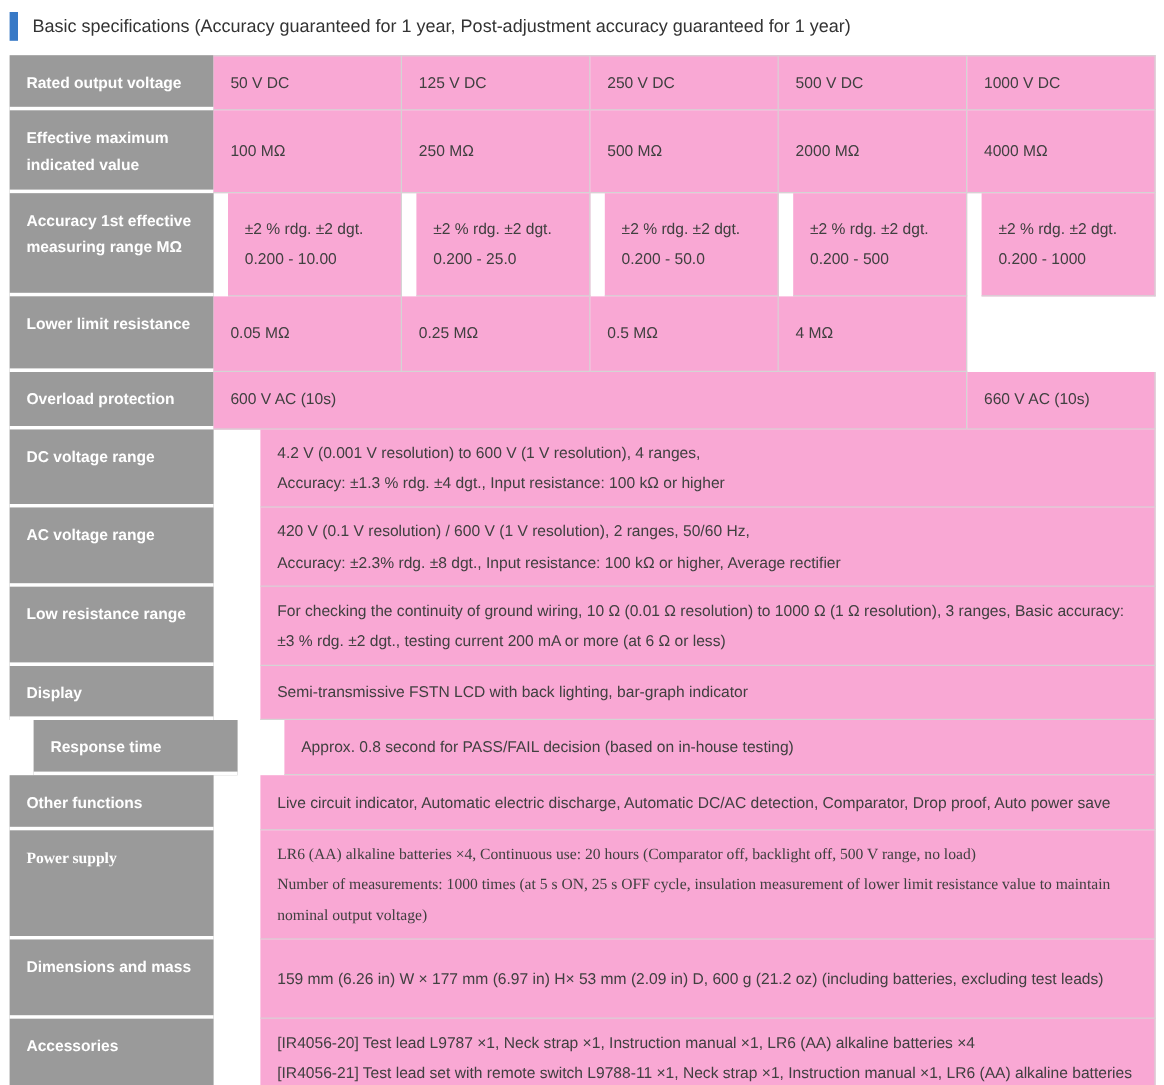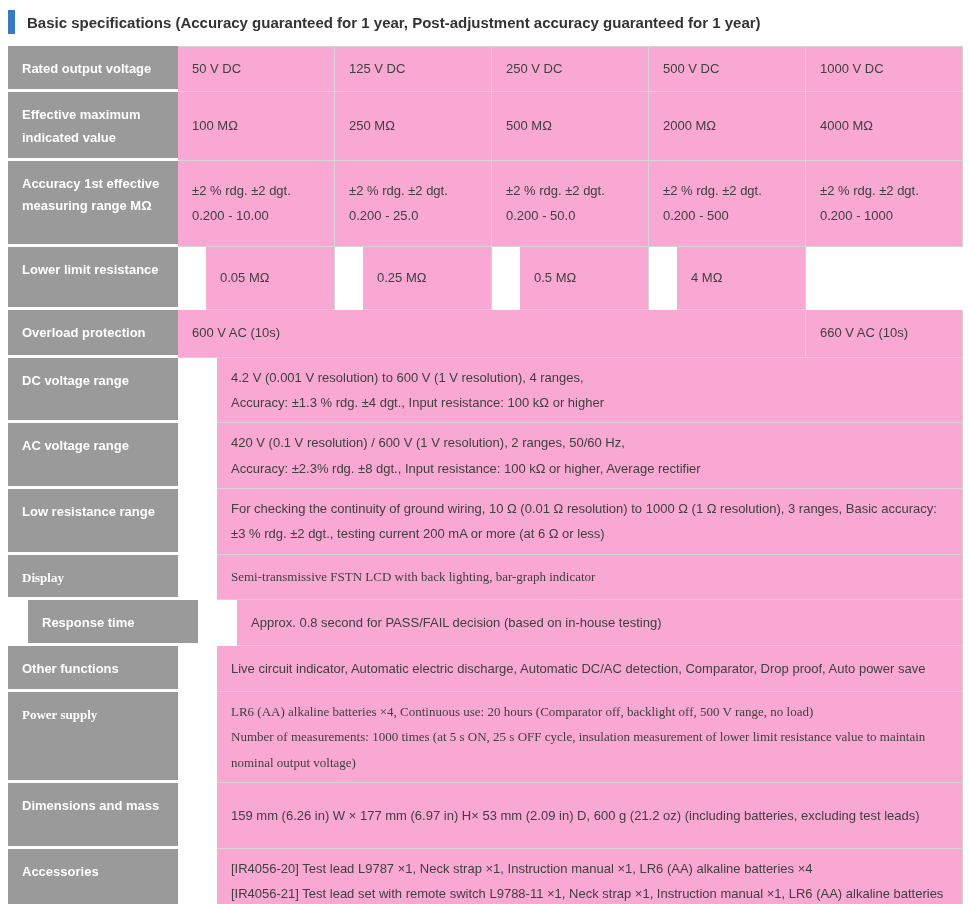--- a/index.html
+++ b/index.html
@@ -27,21 +27,21 @@
   }
   .accent-bar {
     width: 7px;
     height: 24px;
     background: var(--accent);
     flex: 0 0 auto;
   }
   .title {
     margin: 0 0 0 12px;
     font-size: 15px;
-    font-weight: bold;
+    font-weight: normal;
     color: var(--title-text);
   }
   .spec-table { width: 100%; }
   .row {
     display: grid;
     grid-template-columns: 170px repeat(5, 1fr);
   }
   .h {
     background: var(--hdr-bg);
     color: var(--hdr-text);
@@ -62,27 +62,27 @@
     padding: 7px 14px 7px 14px;
     display: flex;
     align-items: center;
     white-space: pre-line;
   }
   .row:first-child .d { border-top: 1px solid var(--border); }
   .span4 { grid-column: 2 / 6; }
   .full  { grid-column: 2 / 7; margin-left: 39px; }
   .r0  { min-height: 46px; }
   .r1  { min-height: 68px; }
-  .r2  { min-height: 86px; }
-  .r3  { min-height: 63px; gap: 28px; }
+  .r2  { min-height: 86px; gap: 12px; }
+  .r3  { min-height: 63px; }
   .r4  { min-height: 48px; }
   .r5  { min-height: 63px; }
   .r6  { min-height: 62px; }
   .r7  { min-height: 62px; }
-  .r8  { min-height: 44px; font-family: Liberation Serif, serif; }
+  .r8  { min-height: 44px; }
   .r9  { min-height: 45px; padding-left: 20px; }
   .r10 { min-height: 46px; }
   .r11 { min-height: 79px; font-family: Liberation Serif, serif; }
   .r12 { min-height: 66px; }
   .r13 { min-height: 59px; }
 </style>
 </head>
 <body>
 
 <div class="page">

